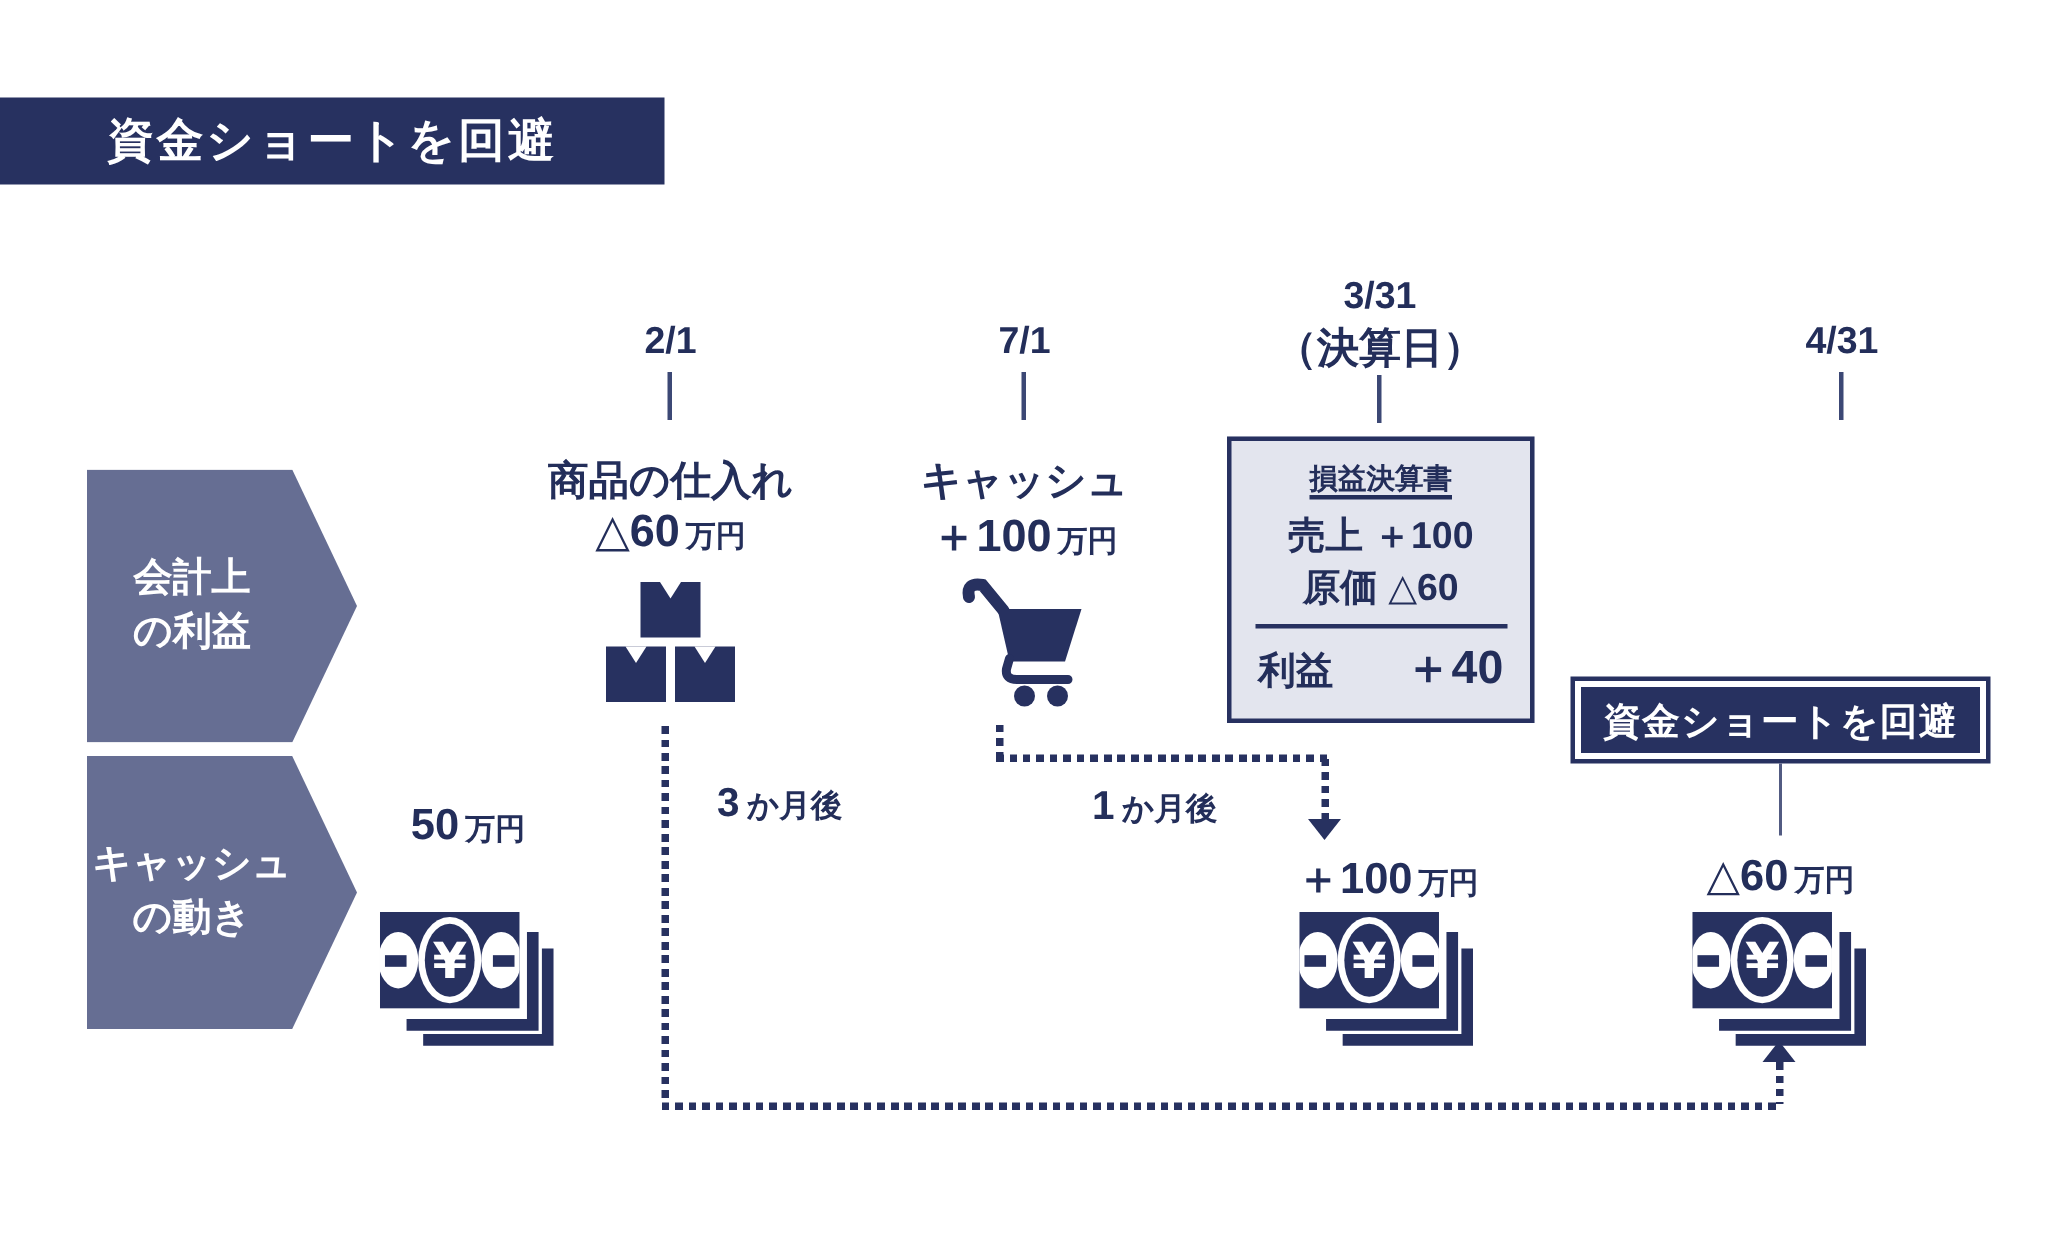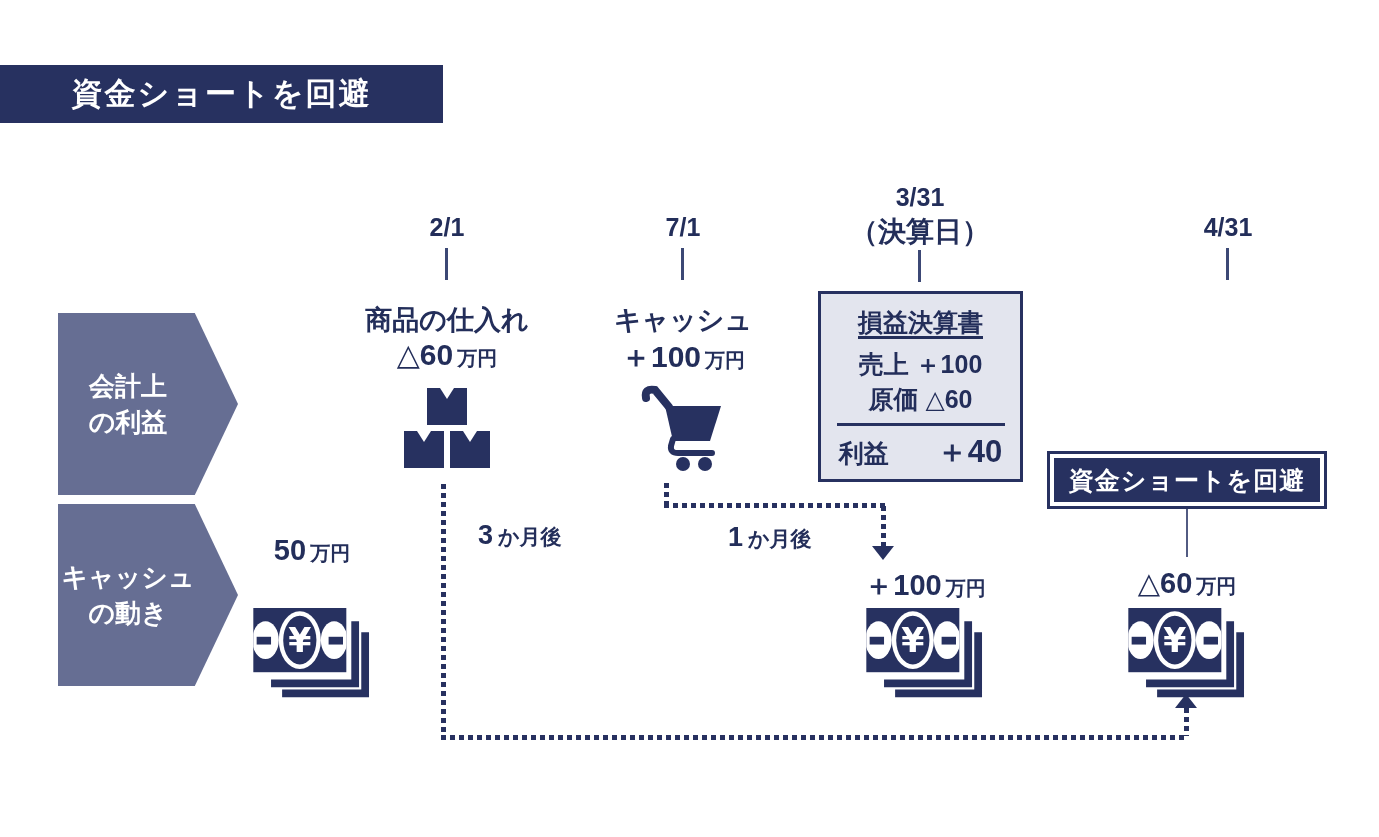--- a/index.html
+++ b/index.html
@@ -22,33 +22,33 @@
 
   
   .date{font-size:25px;font-weight:700;text-align:center;color:var(--navy-deep);margin-top:10px;}
   .date .sub{display:block;font-size:28px;}
   .tick{width:3px;height:32px;background:var(--tick);}
 
   
   .chev{width:180px;height:182px;background:var(--steel);
     clip-path:polygon(0 0,76% 0,100% 50%,76% 100%,0 100%);
     display:flex;flex-direction:column;align-items:center;justify-content:center;
-    padding-right:40px;}
+    padding-right:40px;font-family:Liberation Mono, monospace;}
   .chev span{color:#fff;font-size:26px;font-weight:700;line-height:1.4;}
 
   
   .ev-title{font-size:27px;font-weight:700;text-align:center;color:var(--navy-deep);}
   .amount{font-size:30px;font-weight:700;text-align:center;color:var(--navy-deep);}
   .amount .unit{font-size:20px;font-weight:700;margin-left:4px;}
 
   
   .pnl{left:818px;top:291px;width:205px;height:191px;background:var(--panel);
     border:3px solid var(--navy);display:flex;flex-direction:column;align-items:center;
     padding-top:12px;}
-  .pnl-title{font-size:25px;font-weight:700;color:var(--navy-deep);
+  .pnl-title{font-size:19px;font-weight:700;color:var(--navy-deep);
     text-decoration:underline;text-underline-offset:5px;text-decoration-thickness:2.5px;
     margin-bottom:8px;}
   .pnl-line{font-size:25px;font-weight:700;color:var(--navy-deep);line-height:1.38;}
   .pnl-divider{width:168px;height:0;border-top:3px solid var(--navy);margin:7px 0 5px 0;}
   .pnl-total{font-size:25px;font-weight:700;color:var(--navy-deep);}
   .pnl-total .big{font-size:31px;font-weight:800;margin-left:41px;}
 
   
   .badge{left:1047px;top:451px;width:280px;height:58px;background:#fff;
     border:3px solid var(--navy);padding:4px;}

